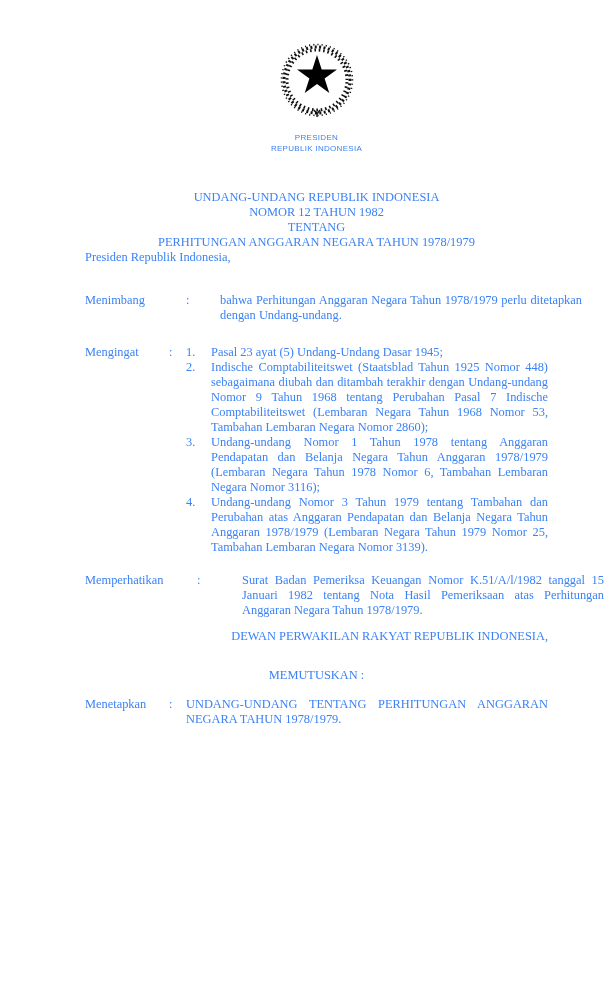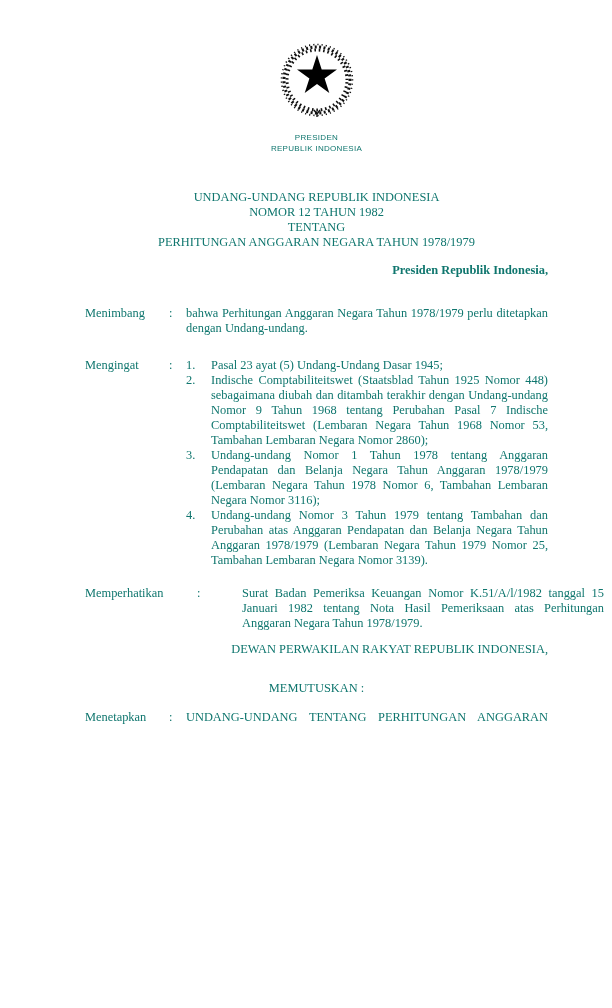--- a/index.html
+++ b/index.html
@@ -5,21 +5,21 @@
   html, body {
     margin: 0;
     padding: 0;
     background: #ffffff;
   }
   .page {
     position: relative;
     width: 612px;
     height: 726px;
     background: #ffffff;
-    color: #0f766e;
+    color: #3b82f6;
     font-family: "Liberation Serif", serif;
     font-size: 12.4px;
     overflow: hidden;
   }
   .content {
     position: absolute;
     left: 85px;
     top: 0;
     width: 463px;
   }
@@ -39,34 +39,32 @@
     margin-top: 36px;
     text-align: center;
     line-height: 15px;
   }
   .rahmat {
     margin-top: 38px;
     text-align: center;
     line-height: 15px;
   }
   .presiden-line {
-    margin-top: 13px;
-    text-align: right;
+    text-align: left;
     line-height: 15px;
-    font-weight: bold;
   }
   .row {
     display: grid;
     grid-template-columns: 84px 17px 362px;
     line-height: 15px;
   }
   .row .label { white-space: nowrap; }
   .row .colon { text-align: left; }
   .row .body { text-align: justify; }
-  .row-menimbang { margin-top: 28px; }
+  .row-menimbang { margin-top: 28px; gap: 17px; }
   .row-mengingat { margin-top: 22px; }
   .row-memperhatikan { margin-top: 18px; gap: 28px; }
   .row-menetapkan { margin-top: 14px; }
   .num-list { }
   .num-item {
     display: grid;
     grid-template-columns: 25px 337px;
     line-height: 15px;
   }
   .num-item .itext { text-align: justify; }

